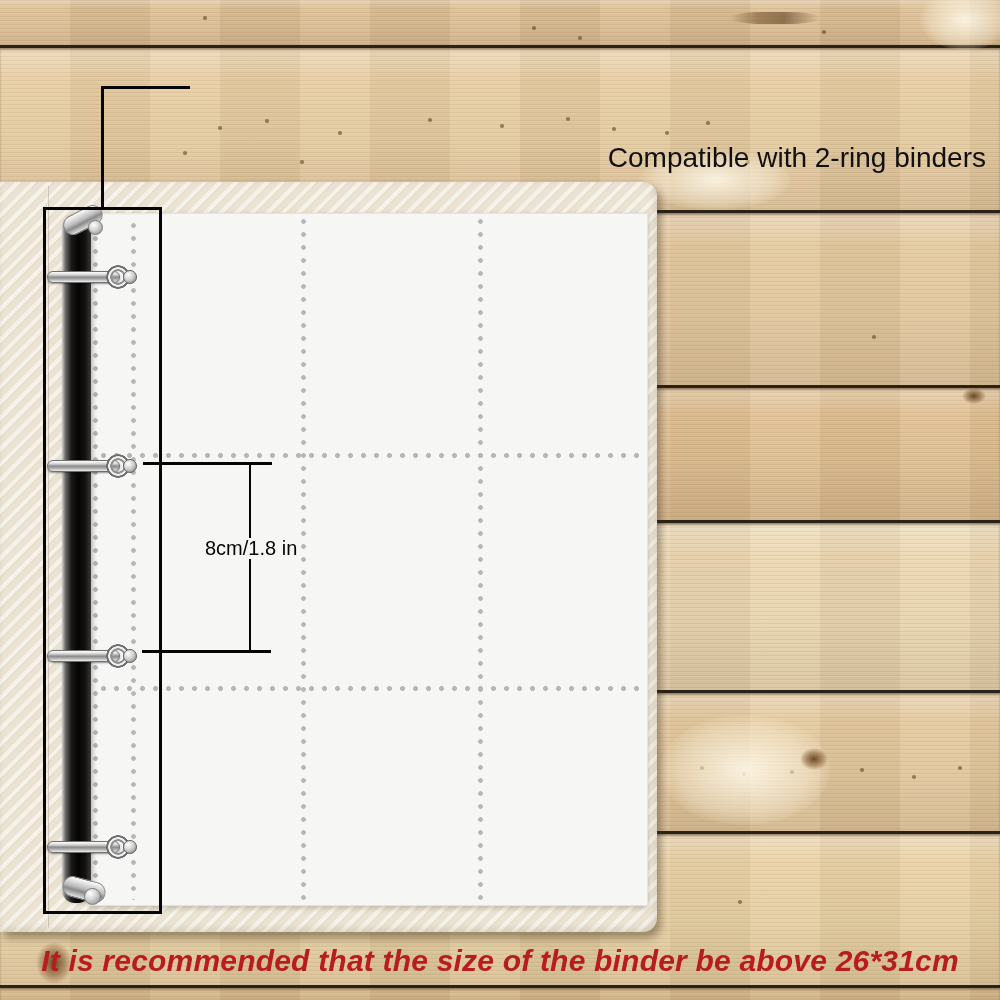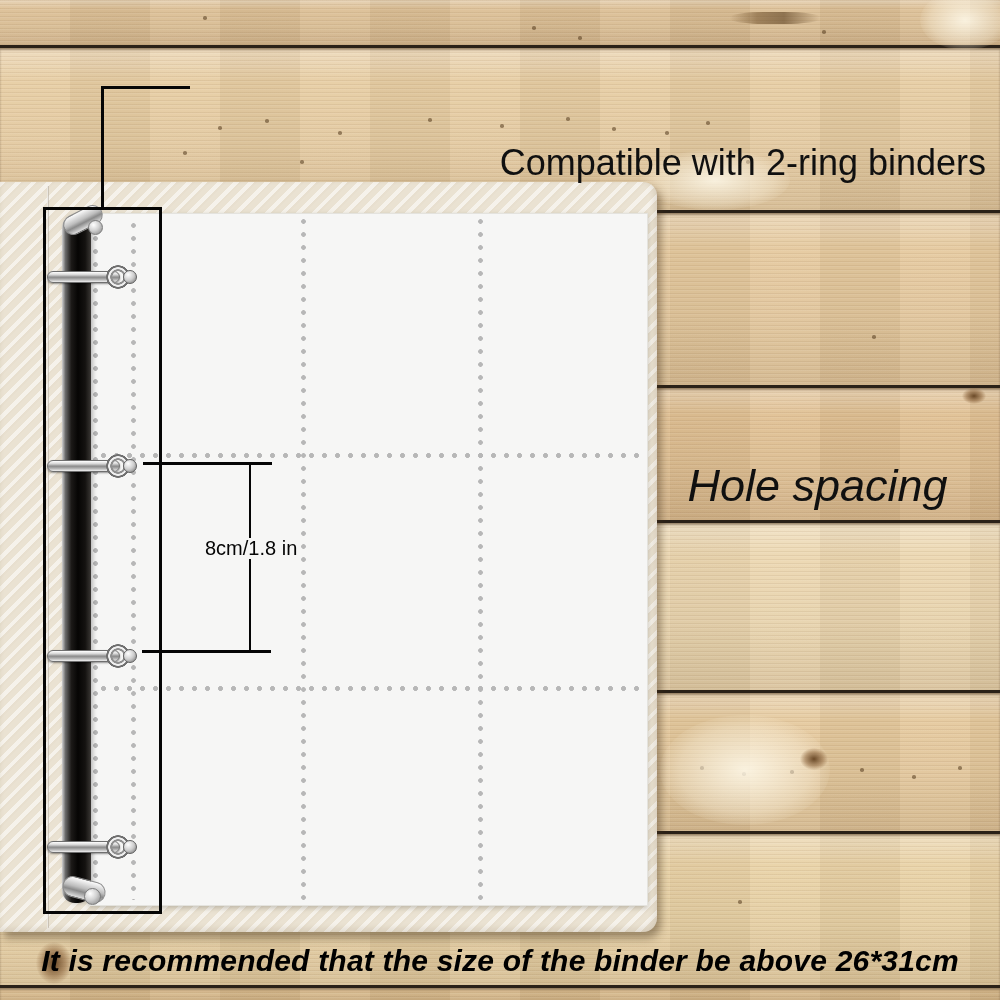--- a/index.html
+++ b/index.html
@@ -85,32 +85,32 @@
     color:var(--title-fill);
     text-shadow:
       3.5px 0 0 var(--title-outline), -3.5px 0 0 var(--title-outline),
       0 3.5px 0 var(--title-outline), 0 -3.5px 0 var(--title-outline),
       2.5px 2.5px 0 var(--title-outline), -2.5px 2.5px 0 var(--title-outline),
       2.5px -2.5px 0 var(--title-outline), -2.5px -2.5px 0 var(--title-outline),
       3.2px 1.4px 0 var(--title-outline), -3.2px 1.4px 0 var(--title-outline),
       3.2px -1.4px 0 var(--title-outline), -3.2px -1.4px 0 var(--title-outline),
       1.4px 3.2px 0 var(--title-outline), -1.4px 3.2px 0 var(--title-outline),
       1.4px -3.2px 0 var(--title-outline), -1.4px -3.2px 0 var(--title-outline); }
-  #subtitle { top:142px; right:14px; font-size:36px; color:var(--body-text); }
+  #subtitle { top:142px; right:14px; font-size:28px; color:var(--body-text); }
   #hole-heading { left:650px; width:335px; top:460px; text-align:center;
     font-style:italic; font-size:45px; color:var(--body-text); }
   #hole-value { left:645px; width:345px; top:568px; text-align:center;
     font-size:48px; color:var(--ink);
     text-shadow:
       3px 0 0 #fff, -3px 0 0 #fff, 0 3px 0 #fff, 0 -3px 0 #fff,
       2.2px 2.2px 0 #fff, -2.2px 2.2px 0 #fff, 2.2px -2.2px 0 #fff, -2.2px -2.2px 0 #fff,
       2.8px 1.2px 0 #fff, -2.8px 1.2px 0 #fff, 2.8px -1.2px 0 #fff, -2.8px -1.2px 0 #fff,
       1.2px 2.8px 0 #fff, -1.2px 2.8px 0 #fff, 1.2px -2.8px 0 #fff, -1.2px -2.8px 0 #fff; }
   #footer-note { left:0; right:0; top:944px; text-align:center;
-    font-style:italic; font-weight:700; font-size:30px; letter-spacing:.2px; color:#000000; }
+    font-style:italic; font-weight:700; font-size:30px; letter-spacing:.2px; color:#b91c1c; }
 </style>
 </head>
 <body>
 
 <div id="stage">
 
   <div id="wood">
       <div class="plank" style="top: 0px; height: 45px; background-color: rgb(220, 191, 149);"></div>
       <div class="plank gap" style="top: 45px; height: 165px; background-color: rgb(231, 205, 163);"></div>
       <div class="plank gap" style="top: 210px; height: 175px; background-color: rgb(229, 201, 158);"></div>
@@ -195,16 +195,15 @@
   <div id="callout-box" style="left: 43px; top: 207px; width: 119px; height: 707px;"></div>
   <div id="leader-v" class="ink" style="left: 101px; top: 86px; width: 3px; height: 124px;"></div>
   <div id="leader-h" class="ink" style="left: 101px; top: 86px; width: 89px; height: 3px;"></div>
 
   <div id="dim-tick-top" class="ink" style="left: 143px; top: 462px; width: 129px; height: 3px;"></div>
   <div id="dim-tick-bottom" class="ink" style="left: 142px; top: 650px; width: 129px; height: 3px;"></div>
   <div id="dim-line" class="ink" style="left: 249px; top: 464px; width: 2px; height: 186px;"></div>
   <div id="dim-label" style="left: 203px; top: 538px;">8cm/1.8 in</div>
 
   <div id="subtitle" class="txt">Compatible with 2-ring binders</div>
-  <div id="hole-heading" class="txt">Hole spacing</div>
   <div id="footer-note" class="txt">It is recommended that the size of the binder be above 26*31cm</div>
 
 </div>
 
 </body></html>

